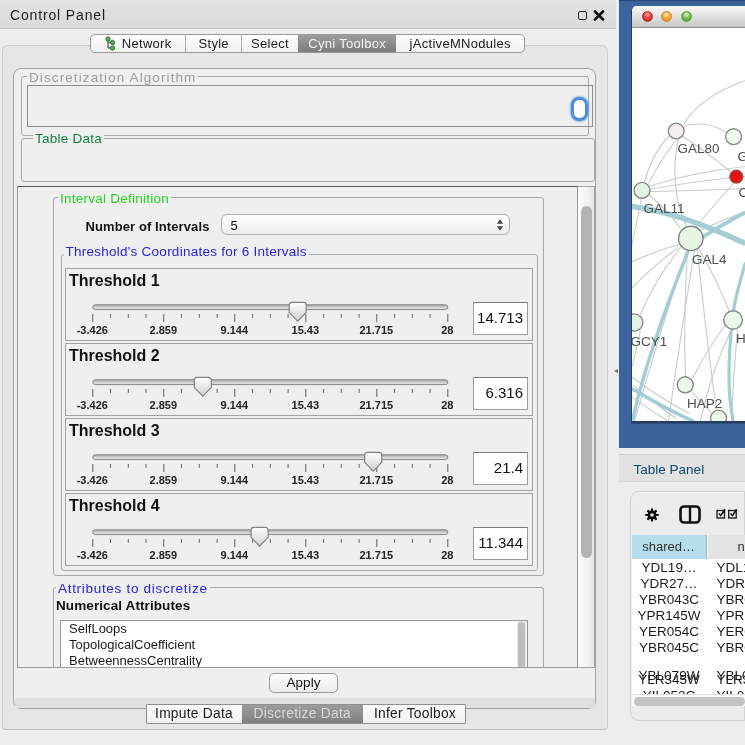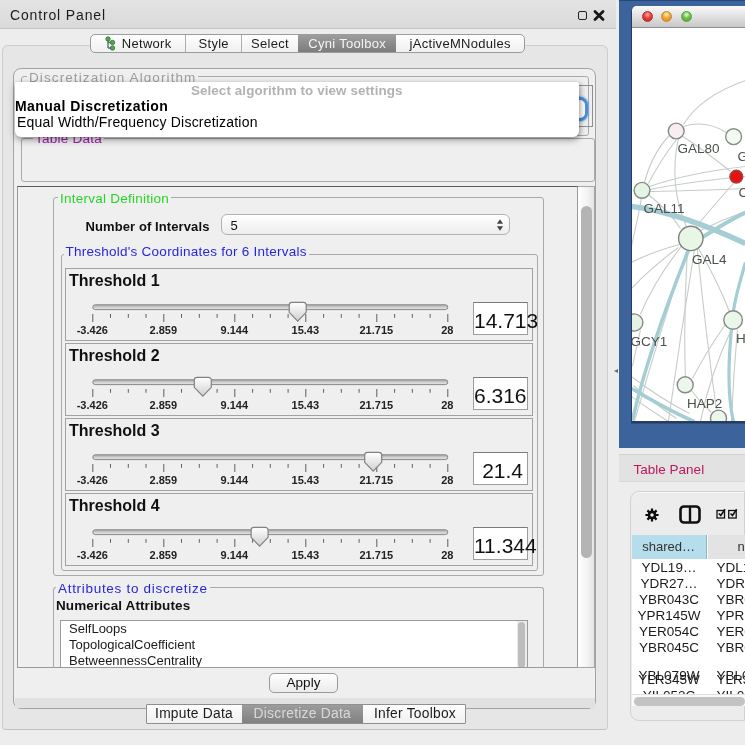--- a/index.html
+++ b/index.html
@@ -34,21 +34,21 @@
 #popup { position:absolute; left:1px; top:13px; width:563.5px; height:54.5px;
   background:#fff; border-radius:2px 2px 6px 6px;
   box-shadow:0 3px 7px rgba(0,0,0,.35), 2px 1px 4px rgba(0,0,0,.15); z-index:3;
   font-size:13px; }
 #popup .i1 { position:absolute; left:0; right:0; top:0.5px; text-align:center;
   color:#b2b2b2; font-weight:bold; font-size:13.4px; letter-spacing:0.1px; }
 #popup .i2 { position:absolute; left:0px; top:15.5px; font-weight:bold; color:#000; font-size:14px; letter-spacing:0.45px; }
 #popup .i3 { position:absolute; left:2px; top:31.5px; color:#000; font-size:14px; letter-spacing:0.2px; }
 
 #g-table { left:7px; top:69px; width:574px; height:44px; }
-#g-table-lab { left:11px; top:-8px; color:#a21caf; }
+#g-table-lab { left:11px; top:-8px; color:#15803d; }
 .maccombo { position:absolute; background:linear-gradient(#ffffff,#ededed);
   border:1px solid #b2b2b2; border-radius:10px; font-size:13px; color:#101010; }
 #combo-gal { left:6px; top:16.5px; width:559px; height:21px; }
 #combo-gal .tx { position:absolute; left:3px; top:-1.5px; font-size:14px; letter-spacing:0.2px; }
 .arrows { position:absolute; width:8px; height:14px; }
 
 #scrollpane { position:absolute; left:2.5px; top:117px; width:561.5px; height:481.5px;
   border:1px solid #9a9a9a; border-top-color:#5a5a5a; background:#efefef; overflow:hidden; }
 #vscroll { position:absolute; left:564px; top:117px; width:17px; height:481.5px;
   background:linear-gradient(90deg,#ffffff,#f2f2f2 60%,#e4e4e4); border:1px solid #a5a5a5; border-left:none; }
@@ -61,21 +61,21 @@
 #combo-noi { left:206.5px; top:144.5px; width:289.5px; height:21px; border-radius:6px; }
 #combo-noi .tx { position:absolute; left:9px; top:3px; }
 #g-thresh { left:46.5px; top:185px; width:477px; height:317px; }
 #g-thresh-lab { left:2px; top:-11px; color:#2626e0; }
 .tbox { position:absolute; left:50.5px; width:468.5px; height:72.5px;
   border:1px solid #a2a2a2; background:#efefef; }
 .tname { position:absolute; left:3.5px; top:3px; font-size:16px; font-weight:bold; color:#111; }
 .tl { position:absolute; top:55px; transform:translateX(-50%); font-size:11px; font-weight:bold; color:#222; }
 .vbox { position:absolute; left:407.5px; top:33px; width:55px; height:33px;
   background:#fff; border:1px solid #9d9d9d; border-top-color:#7a7a7a;
-  font-size:21px; color:#111; text-align:right; padding:5.5px 4px 0 0; }
+  font-size:15px; color:#111; text-align:right; padding:5.5px 4px 0 0; }
 
 #g-attr { left:39px; top:518px; width:490.5px; height:80.5px; border-bottom:none; border-radius:3px 3px 0 0; }
 #g-attr-lab { left:2px; top:-7.5px; color:#2626e0; letter-spacing:0.7px; }
 #lbl-numattr { position:absolute; left:42px; top:528.5px; font-size:13.5px; font-weight:bold; letter-spacing:0.1px; color:#111; }
 #attrlist { position:absolute; left:46px; top:550.5px; width:467.5px; height:48px;
   background:#fff; border:1px solid #9a9a9a; font-size:13px; color:#1a1a1a; overflow:hidden; }
 #attrlist div { padding-left:8px; height:16.1px; line-height:16.1px; }
 #attrlist .sb { position:absolute; right:0; top:0; width:9.5px; height:100%;
   background:#ececec; padding:0; }
 #attrlist .sb i { position:absolute; left:1.2px; top:1px; width:7px; height:46px;
@@ -102,21 +102,21 @@
   box-shadow:0 1.5px 0 1px rgba(20,30,50,.55); }
 #mactitle { position:absolute; left:0; top:0; width:100%; height:22.7px;
   background:linear-gradient(#fafafa,#c8c8c8); border-radius:5px 0 0 0;
   border-bottom:1px solid #8f8f8f; }
 .light { position:absolute; top:5.5px; width:11px; height:11px; border-radius:50%; }
 #lr { left:10.2px; background:radial-gradient(circle at 50% 30%, #ff9a99 8%, #ea3d3b 45%, #c41f1f 100%); border:0.5px solid #b2302e;}
 #ly { left:29.9px; background:radial-gradient(circle at 50% 30%, #ffe9b0 8%, #f2a535 45%, #d78a1d 100%); border:0.5px solid #c28a28;}
 #lg { left:49.4px; background:radial-gradient(circle at 50% 30%, #d2f5c3 8%, #6ebf4d 45%, #4da32e 100%); border:0.5px solid #5ba03c;}
 #tpanelbar { position:absolute; left:619.4px; top:453.5px; width:125.6px; height:28px;
   background:#e2e2e2; border-top:1px solid #d0d0d0; border-bottom:1px solid #d8d8d8; }
-#tpanelbar .t { position:absolute; left:14.2px; top:7px; font-size:13.5px; color:#be185d; }
+#tpanelbar .t { position:absolute; left:14.2px; top:7px; font-size:13.5px; color:#0c4a6e; }
 #tbox { position:absolute; left:630.2px; top:491.4px; width:114.8px; height:229.3px;
   background:#ececec; border:1px solid #d2d2d2; border-radius:9px 0 0 9px;
   box-shadow:inset 0 1px 0 #f8f8f8; }
 #ttable { position:absolute; left:631.5px; top:535px; width:113.5px; height:159.4px; background:#fff; }
 .th1 { position:absolute; left:0; top:0; width:75.1px; height:24px; background:#b5ddec;
   border-right:1px solid #90b6c6; font-size:13px; color:#333; text-align:center; line-height:24px; }
 .th2 { position:absolute; left:76.1px; top:0; width:37.4px; height:24px; background:#e3e3e3;
   font-size:13px; color:#333; line-height:24px; padding-left:30px; }
 .trow { position:absolute; left:0; width:113.5px; height:16.1px; font-size:13.5px; color:#1b1b1b; line-height:16.1px; }
 .trow .c1 { position:absolute; left:0; width:75px; text-align:center; }
@@ -149,25 +149,20 @@
  <div class="seg" style="width:56px">Select</div>
  <div class="seg" id="seg-cyni" style="width:99px">Cyni Toolbox</div>
  <div class="seg" style="width:128px">jActiveMNodules</div>
 </div>
 <div id="page">
   <div class="group" id="g-disc">
       <span class="glabel" style="left:5px;top:-7px;color:#9d9d9d;letter-spacing:1.1px">Discretization Algorithm</span>
     </div>
   <div style="position:absolute;left:13px;top:15.5px;width:565.5px;height:42px;border:1px solid #8f8f8f"></div>
   <div id="combotip"></div>
-  <div id="popup">
-    <div class="i1">Select algorithm to view settings</div>
-    <div class="i2">Manual Discretization</div>
-    <div class="i3">Equal Width/Frequency Discretization</div>
-  </div>
   <div class="group" id="g-table">
       <span class="glabel" id="g-table-lab">Table Data</span>
   </div>
   <div id="scrollpane"></div>
   <div id="vscroll">
       <div class="thumb"></div>
     </div>
   <div class="group" id="g-interval">
       <span class="glabel" id="g-interval-lab">Interval Definition</span>
     </div>

